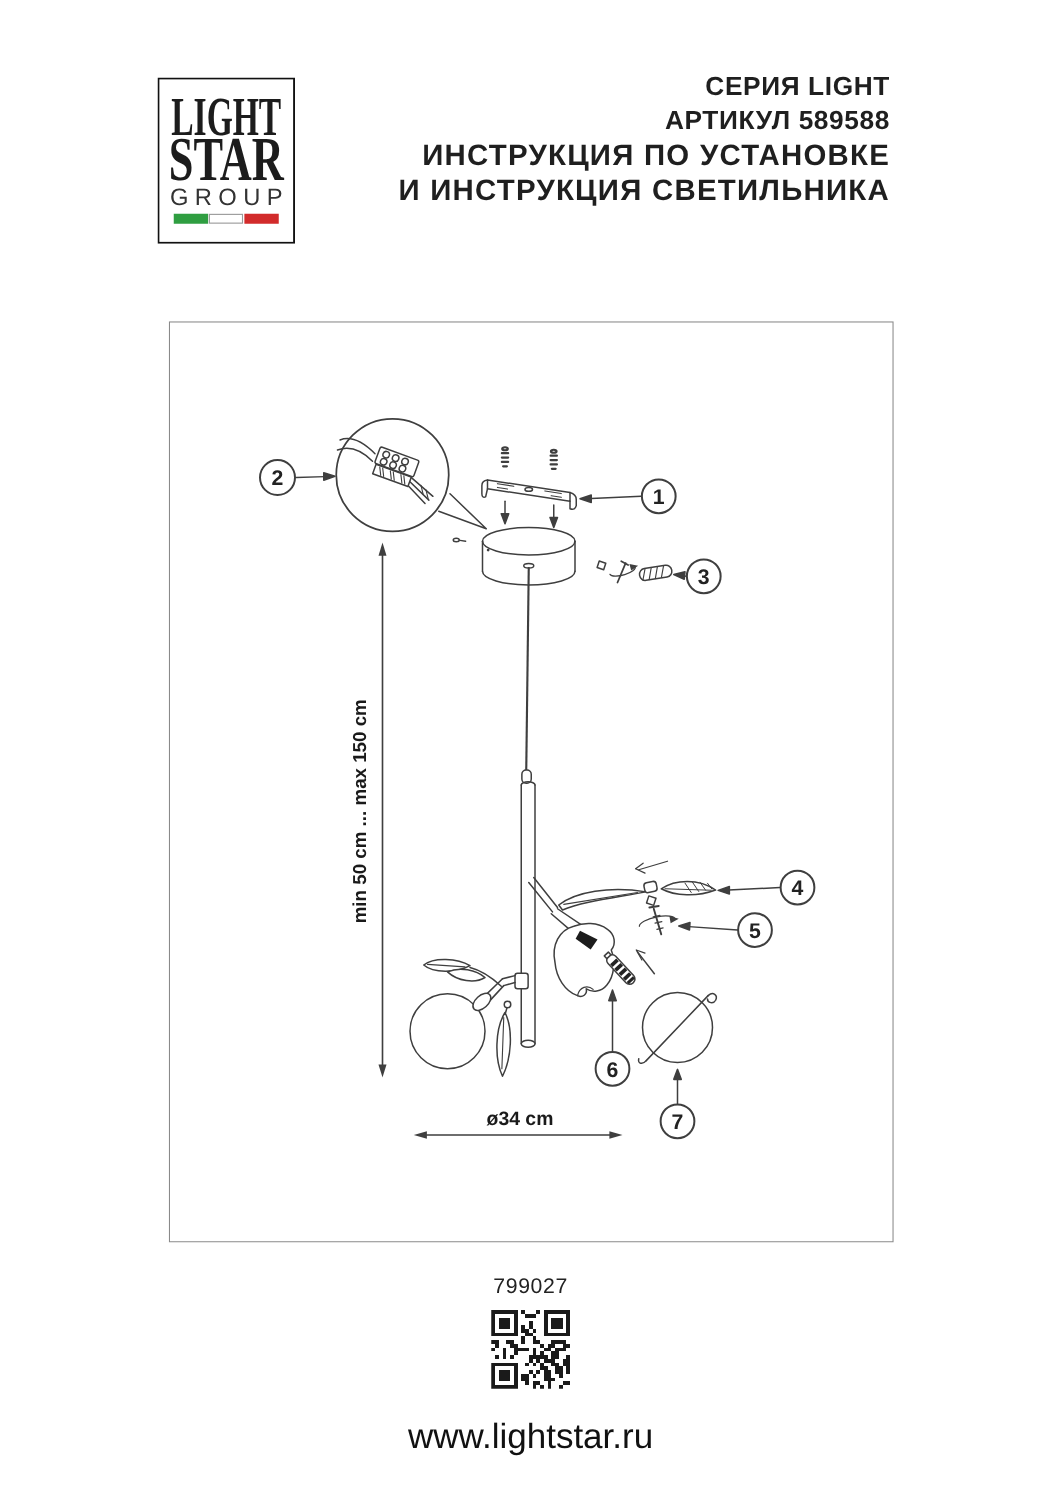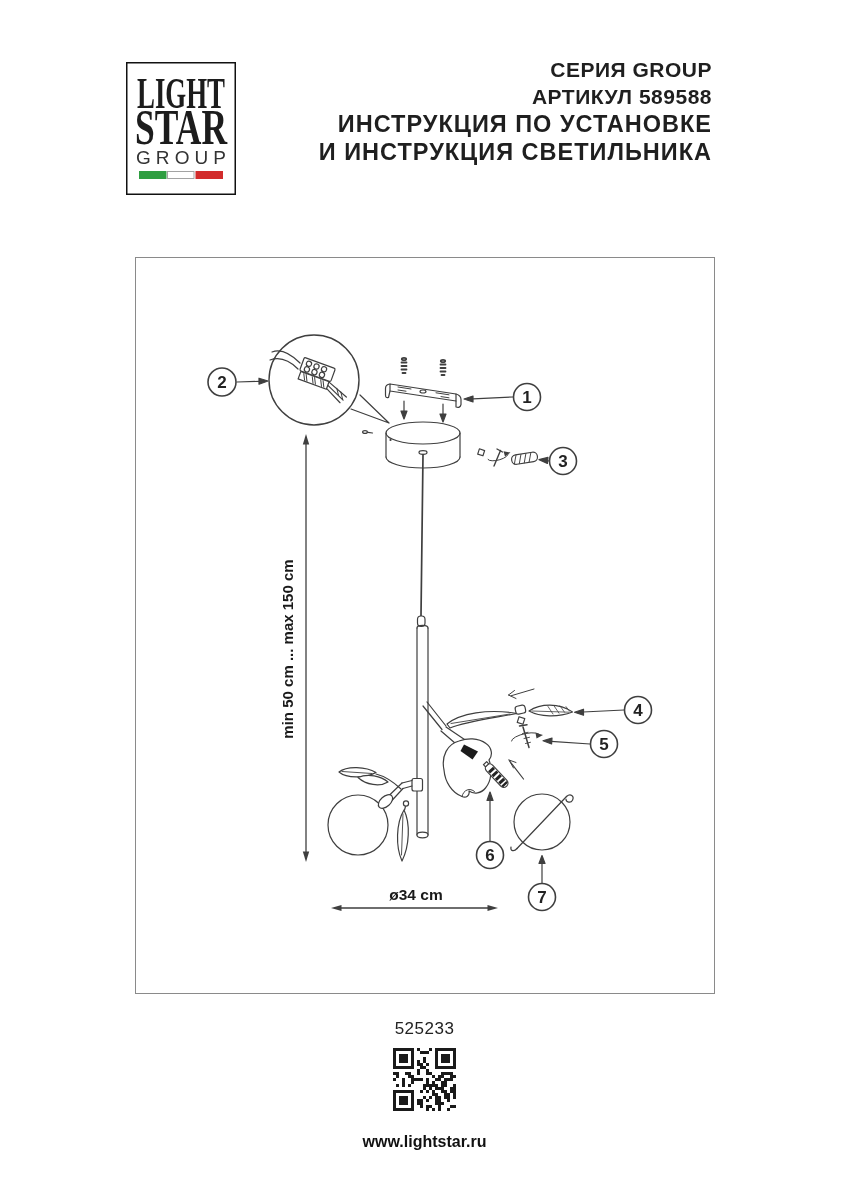--- a/index.html
+++ b/index.html
@@ -9,21 +9,21 @@
   #logo-box{left:126px;top:62px;}
   #head-text{right:137px;top:56px;text-align:right;}
   .series-line{font-size:21px;font-weight:bold;letter-spacing:.5px;line-height:27px;color:#1f1f1f;}
   .instr-block{}
   .instr-line{font-size:23.5px;font-weight:bold;letter-spacing:1px;line-height:28px;color:#1f1f1f;}
   
   #diagram{left:135px;top:257px;}
   
   #footer-article{left:0;right:0;top:1019px;text-align:center;font-size:17px;letter-spacing:.5px;color:#222;}
   #qr-wrap{left:393px;top:1048px;width:63px;height:63px;}
-  #footer-site{left:0;right:0;top:1133px;text-align:center;font-size:16px;font-weight:bold;color:#111;}
+  #footer-site{left:0;right:0;top:1133px;text-align:center;font-size:28px;font-weight:normal;color:#111;}
   svg text{font-family:"Liberation Sans",sans-serif;}
   .logo-serif{font-family:"Liberation Serif",serif;font-weight:bold;fill:#1c1c1c;}
 </style>
 </head>
 <body>
 
 <div class="abs" id="logo-box">
   <svg width="110" height="133" viewBox="0 0 110 133">
     <rect x="0.75" y="0.75" width="108.5" height="131.5" fill="#fff" stroke="#111" stroke-width="1.5"></rect>
     <text class="logo-serif" x="55" y="46" font-size="44" text-anchor="middle" textLength="88" lengthAdjust="spacingAndGlyphs">LIGHT</text>
@@ -31,21 +31,21 @@
     <text x="55" y="102" font-size="19" fill="#333" text-anchor="middle" textLength="90" lengthAdjust="spacing">GROUP</text>
     <g>
       <rect x="13" y="109" width="27.5" height="8" fill="#2f9e41"></rect>
       <rect x="41.5" y="109.5" width="26.5" height="7" fill="#fff" stroke="#9a9a9a" stroke-width="0.9"></rect>
       <rect x="69.5" y="109" width="27.5" height="8" fill="#d22b2b"></rect>
     </g>
   </svg>
 </div>
 
 <div class="abs" id="head-text">
-  <div class="series-line">СЕРИЯ GROUP</div>
+  <div class="series-line">СЕРИЯ LIGHT</div>
   <div class="series-line">АРТИКУЛ 589588</div>
   <div class="instr-block">
     <div class="instr-line">ИНСТРУКЦИЯ ПО УСТАНОВКЕ</div>
     <div class="instr-line">И ИНСТРУКЦИЯ СВЕТИЛЬНИКА</div>
   </div>
 </div>
 
 <div class="abs" id="diagram">
 <svg width="580" height="737" viewBox="135 257 580 737">
   <rect x="135.5" y="257.5" width="579" height="736" fill="#fff" stroke="#8a8a8a" stroke-width="1"></rect>
@@ -257,21 +257,21 @@
       <line x1="341" y1="908" x2="489" y2="908"></line>
       <polygon points="331,908 341.5,905 341.5,911" fill="#3f3f3f" stroke="none"></polygon>
       <polygon points="498,908 487.5,905 487.5,911" fill="#3f3f3f" stroke="none"></polygon>
       <text x="416" y="900" font-size="15.5" font-weight="bold" fill="#1a1a1a" text-anchor="middle" stroke="none">ø34 cm</text>
     </g>
 
   </g>
 </svg>
 </div>
 
-<div class="abs" id="footer-article">525233</div>
+<div class="abs" id="footer-article">799027</div>
 
 <div class="abs" id="qr-wrap">
   <svg id="qr-svg" width="63" height="63" viewBox="0 0 21 21" shape-rendering="crispEdges">
       <rect x="8" y="0" width="1" height="1" fill="#1a1a1a"></rect>
       <rect x="12" y="0" width="1" height="1" fill="#1a1a1a"></rect>
       <rect x="9" y="1" width="1" height="1" fill="#1a1a1a"></rect>
       <rect x="10" y="1" width="1" height="1" fill="#1a1a1a"></rect>
       <rect x="11" y="1" width="1" height="1" fill="#1a1a1a"></rect>
       <rect x="10" y="3" width="1" height="1" fill="#1a1a1a"></rect>
       <rect x="8" y="4" width="1" height="1" fill="#1a1a1a"></rect>

